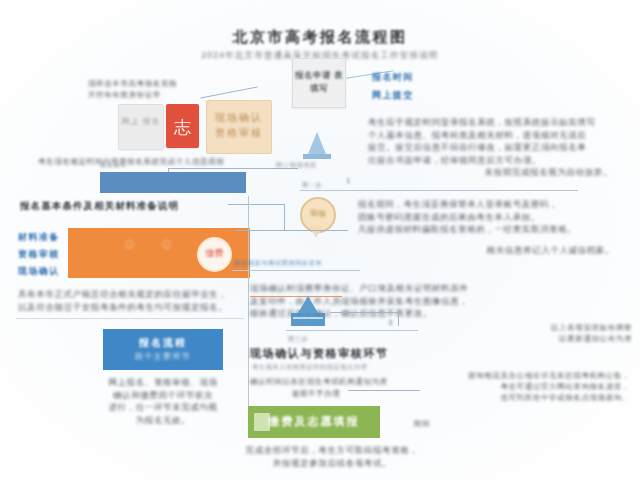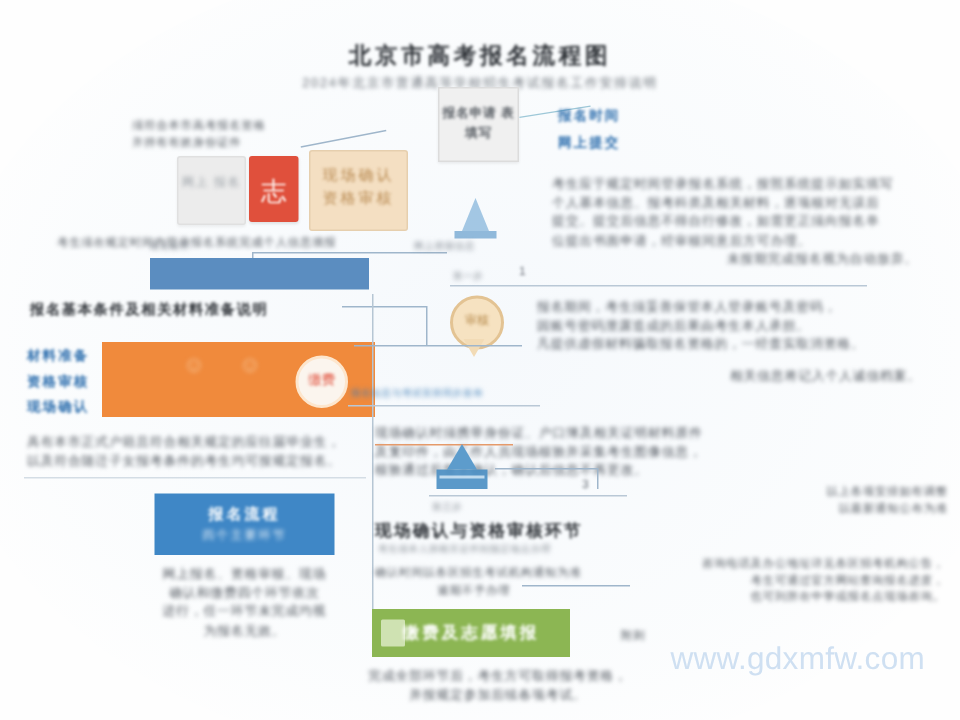--- a/index.html
+++ b/index.html
@@ -487,15 +487,14 @@
   </div>
 
   <div class="para small" style="left:38px; top:156px;">
     <span class="ln">考生须在规定时间内登录报名系统完成个人信息填报</span>
   </div>
 
   <div class="para tiny" style="left:100px; top:160px;">
     <span class="ln">报名条件</span>
   </div>
 
-  <div id="watermark">www.gdxmfw.com</div>
 
 </div>
 
 </body></html>

